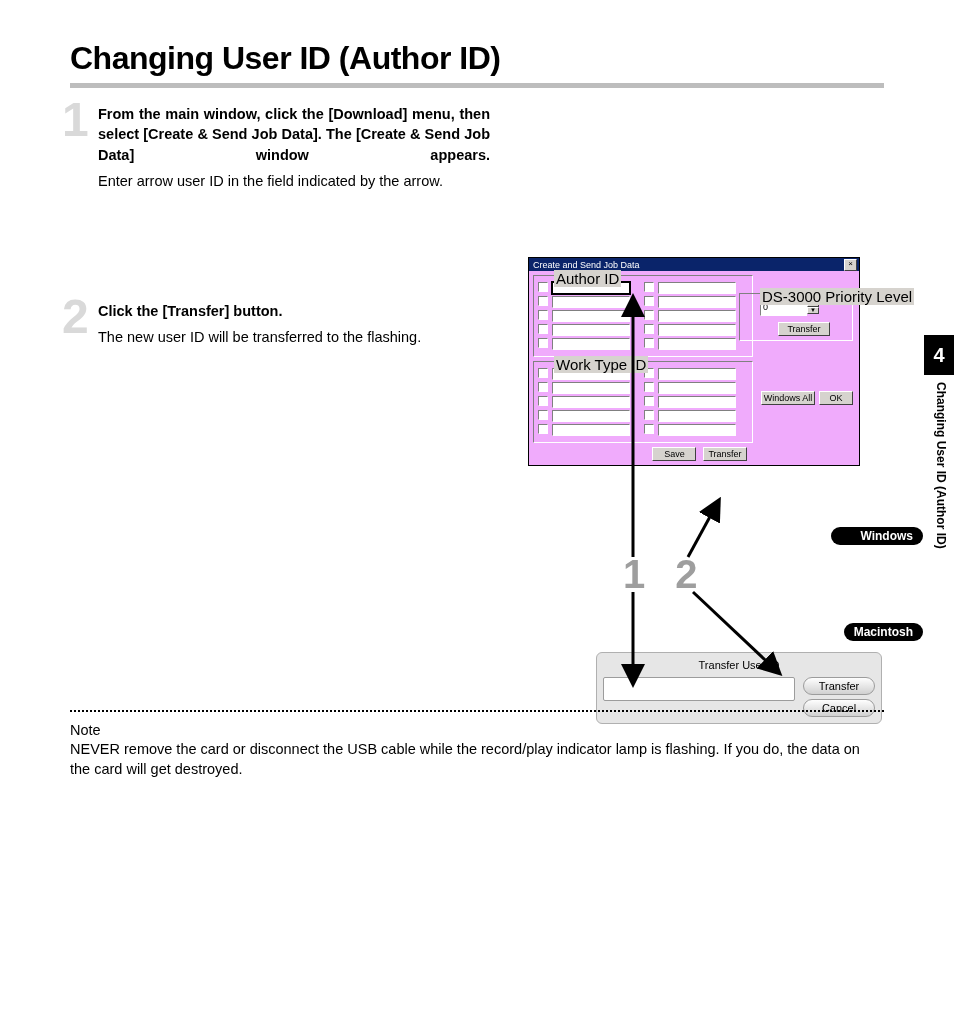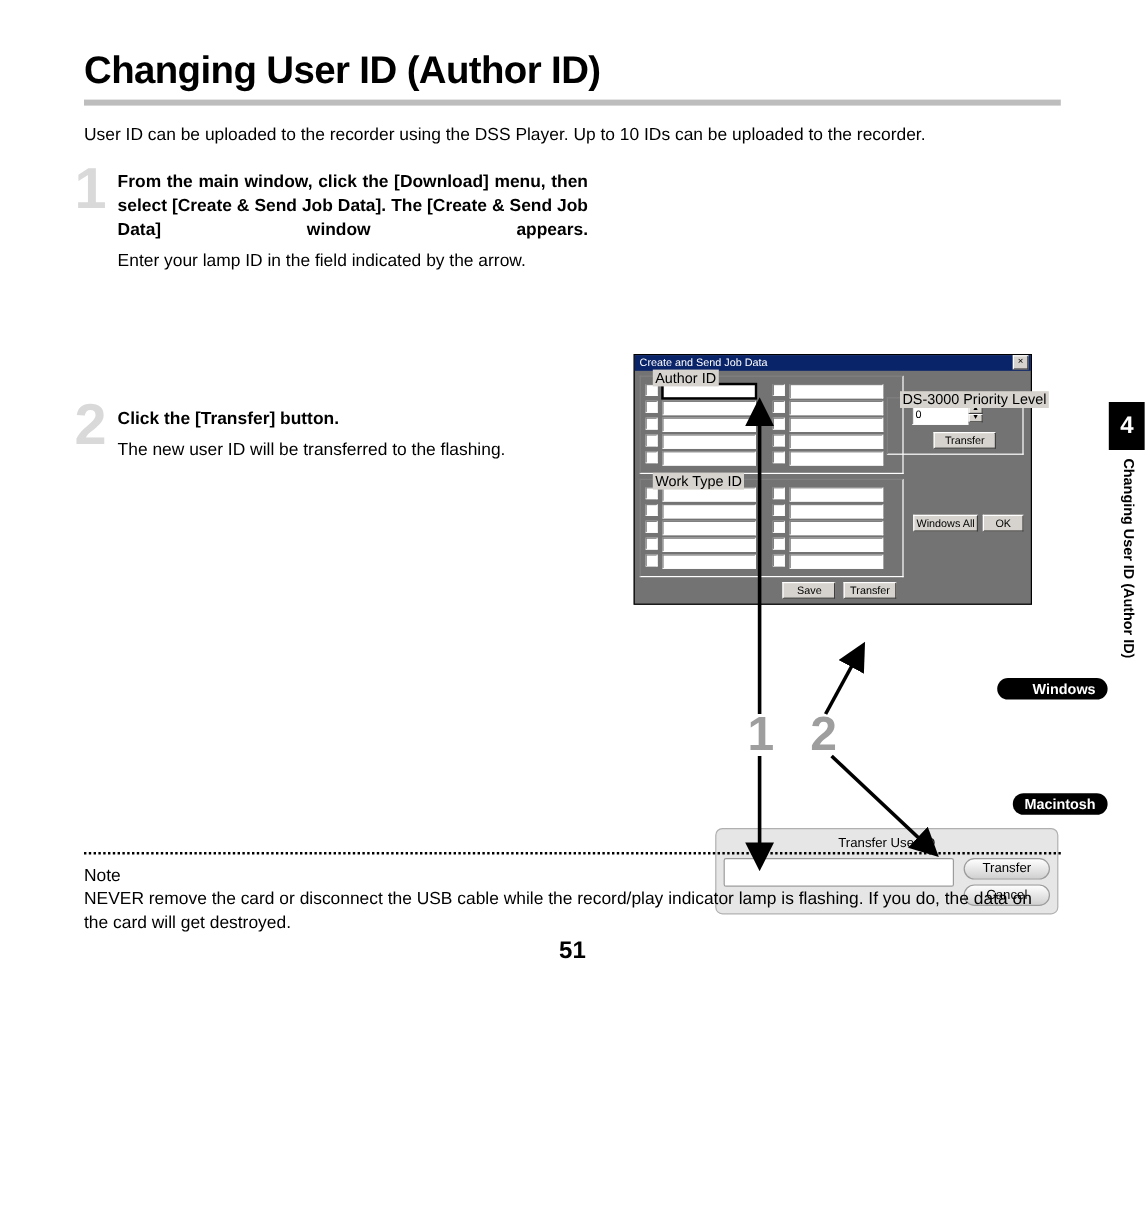--- a/index.html
+++ b/index.html
@@ -71,21 +71,21 @@
   .figure {
     position: absolute;
     left: 458px;
     top: 153px;
     width: 395px;
   }
 
   
   .win-dialog {
     width: 330px;
-    background: #737373;
+    background: #f0abfc;
     border: 1px solid #000;
     font-family: Tahoma, Arial, sans-serif;
     font-size: 9px;
     color: #000;
   }
   .win-titlebar {
     background: #0a246a;
     color: #fff;
     height: 13px;
     display: flex;
@@ -109,24 +109,24 @@
   .groupbox {
     border: 1px solid #808080;
     border-right-color:#fff; border-bottom-color:#fff;
     padding: 6px 4px 4px 4px;
     position: relative;
     margin-bottom: 4px;
     width: 210px;
   }
   .group-title {
     position: absolute;
-    top: -6px; left: 10px;
+    top: -6px; left: 20px;
     background: #d6d3ce;
     padding: 0 2px;
-    font-size: 12px;
+    font-size: 15px;
   }
   .row2 { display:flex; gap:4px; margin-bottom:2px; }
   .chk {
     width:10px;height:10px;
     background:#fff;
     border:1px solid #808080;
     border-right-color:#fff;border-bottom-color:#fff;
     box-sizing:border-box;
   }
   .field {
@@ -279,28 +279,27 @@
     pointer-events:none;
   }
 </style>
 </head>
 <body>
 
 <div class="page">
 
   <div class="title">Changing User ID (Author ID)</div>
   <div class="rule"></div>
-  <div class="intro">User ID can be uploaded to the recorder using the DSS Player. Up to 10 IDs can be uploaded to the recorder.</div>
 
   <div class="body-row">
     <div class="instructions">
       <div class="step">
         <div class="step-num">1</div>
         <div class="step-head step1-head">From the main window, click the [Download] menu, then select [Create &amp; Send Job Data]. The [Create &amp; Send Job Data] window appears.</div>
-        <div class="step-body">Enter your lamp ID in the field indicated by the arrow.</div>
+        <div class="step-body">Enter arrow user ID in the field indicated by the arrow.</div>
       </div>
       <div class="step" style="margin-top:110px">
         <div class="step-num">2</div>
         <div class="step-head">Click the [Transfer] button.</div>
         <div class="step-body step2-body" style="text-align-last:left;text-align:justify">The new user ID will be transferred to the flashing.</div>
       </div>
     </div>
 
     <div class="figure">
 
@@ -457,14 +456,13 @@
 
   <div class="lower-block">
     <hr class="dots">
     <div class="note-head">Note</div>
     <div class="note-body">NEVER remove the card or disconnect the USB cable while the record/play indicator lamp is flashing. If you do, the data on the card will get destroyed.</div>
   </div>
 
   <div class="side-tab">4</div>
   <div class="side-text">Changing User ID (Author ID)</div>
 
-  <div class="page-num">51</div>
 </div>
 
 </body></html>

